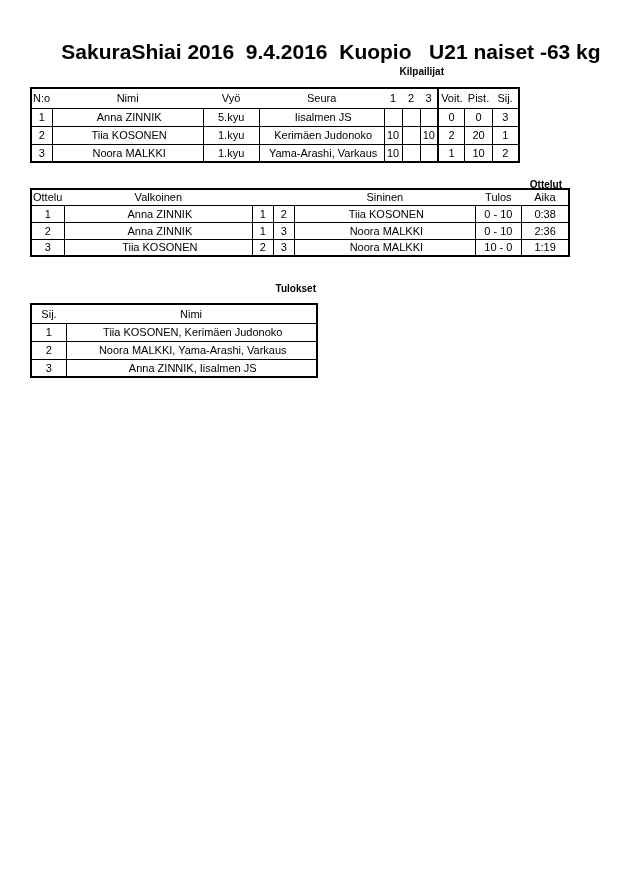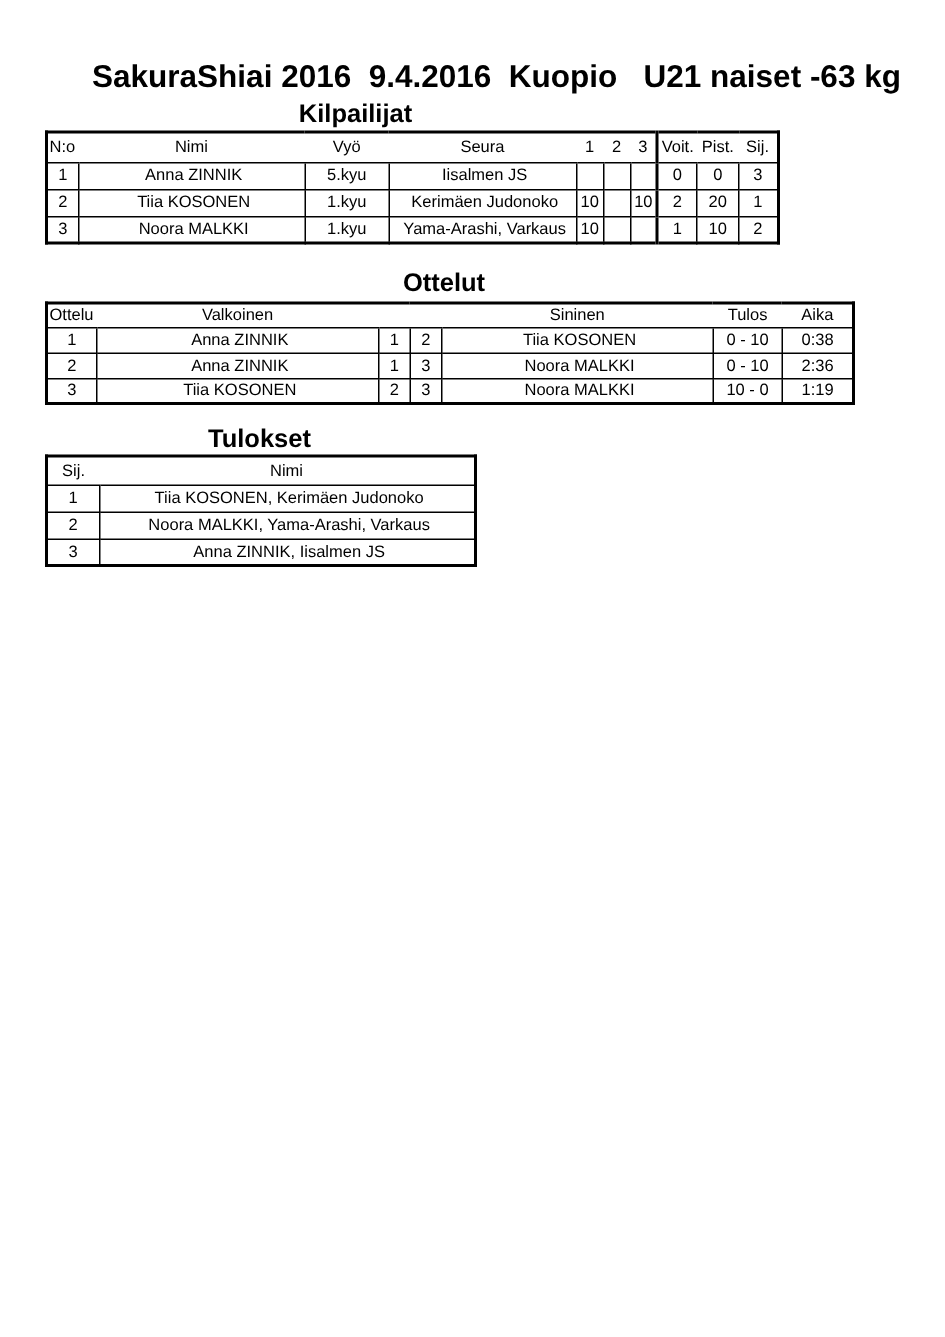--- a/index.html
+++ b/index.html
@@ -23,36 +23,36 @@
   }
   .count {
     position: absolute;
     top: 50px; left: 340px; width: 250px;
     text-align: right;
     font-size: 11px;
     font-weight: bold;
   }
   .sec {
     position: absolute;
-    font-size: 17px;
+    font-size: 10px;
     font-weight: bold;
-    text-align: center;
+    text-align: right;
   }
   .sec1 { top: 66px; left: 30px; width: 414px; }
   .sec2 { top: 179px; left: 30px; width: 532px; }
   .sec3 { top: 283px; left: 30px; width: 286px; }
   table.t {
     position: absolute;
     border-collapse: collapse;
     table-layout: fixed;
     border: 2px solid #000;
     font-size: 11px;
   }
   .t1 { top: 87px;  left: 30px; }
-  .t2 { top: 201px; left: 30px; }
+  .t2 { top: 188px; left: 30px; }
   .t3 { top: 303px; left: 30px; }
   .t th {
     font-weight: normal;
     border: 0;
     border-bottom: 1px solid #000;
     padding: 0 2px;
     text-align: center;
     white-space: nowrap;
     overflow: hidden;
   }

